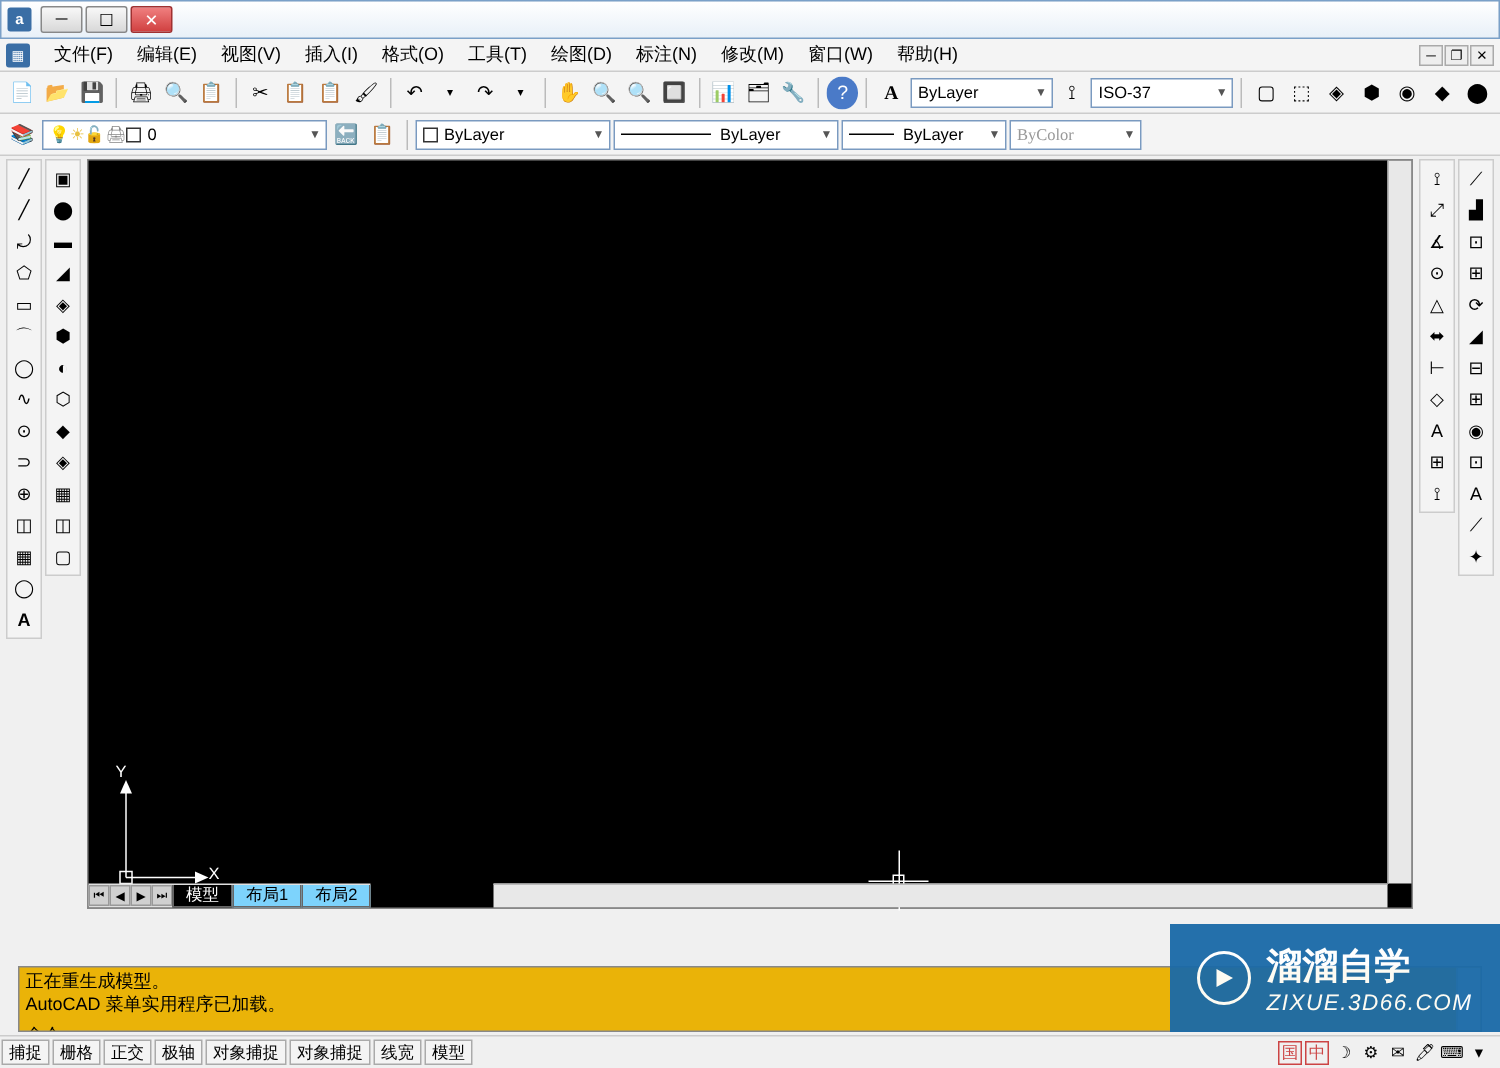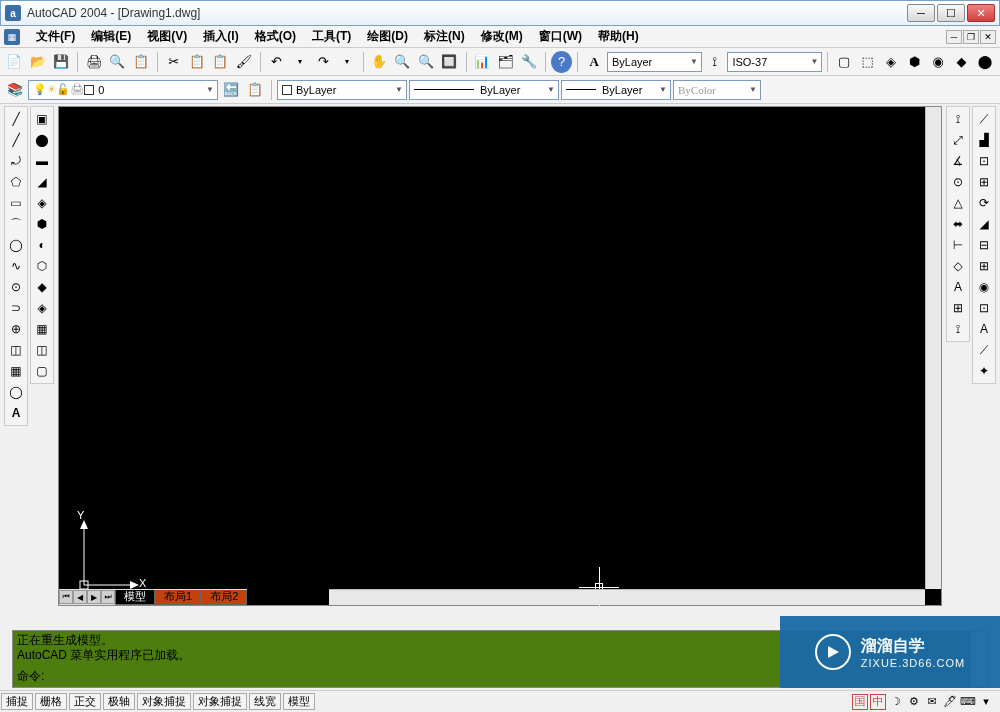--- a/index.html
+++ b/index.html
@@ -9,21 +9,21 @@
 .titlebar { height: 26px; background: linear-gradient(#fff,#e8f0f8); border: 1px solid #7aa0c8; display: flex; align-items: center; padding: 0 4px; }
 .titlebar .app-icon { width: 16px; height: 16px; background: #3a6ea5; color: #fff; display: inline-flex; align-items: center; justify-content: center; font-size: 10px; font-weight: bold; border-radius: 2px; margin-right: 6px; }
 .titlebar .title-text { flex: 1; color: #333; font-size: 12px; }
 .win-btns { display: flex; gap: 2px; }
 .win-btn { width: 28px; height: 18px; border: 1px solid #888; background: linear-gradient(#f8f8f8,#d8d8d8); border-radius: 2px; display: flex; align-items: center; justify-content: center; font-size: 11px; cursor: pointer; }
 .win-btn.close { background: linear-gradient(#f08080,#d04040); color: #fff; border-color: #a03030; }
 
 
 .menubar { height: 22px; background: #f4f4f4; border-bottom: 1px solid #ccc; display: flex; align-items: center; padding: 0 4px; }
 .menubar .mdi-icon { width: 16px; height: 16px; background: #3a6ea5; display: inline-flex; align-items: center; justify-content: center; color: #fff; font-size: 9px; margin-right: 8px; border-radius: 2px; }
-.menu-item { padding: 2px 8px; cursor: pointer; font-size: 12px; font-weight: bold; }
+.menu-item { padding: 2px 8px; cursor: pointer; font-size: 12px; }
 .mdi-btns { margin-left: auto; display: flex; gap: 1px; }
 .mdi-btn { width: 16px; height: 14px; border: 1px solid #aaa; background: #eee; font-size: 9px; display: flex; align-items: center; justify-content: center; cursor: pointer; }
 
 
 .toolbar-row { height: 28px; background: #f4f4f4; border-bottom: 1px solid #ccc; display: flex; align-items: center; padding: 2px 4px; gap: 2px; }
 .tb-btn { width: 22px; height: 22px; border: 1px solid transparent; display: inline-flex; align-items: center; justify-content: center; cursor: pointer; font-size: 13px; border-radius: 2px; }
 .tb-sep { width: 1px; height: 20px; background: #bbb; margin: 0 3px; }
 .tb-dropdown { height: 20px; border: 1px solid #7a9ac0; background: #fff; padding: 1px 16px 1px 4px; font-size: 11px; position: relative; display: inline-flex; align-items: center; min-width: 80px; }
 .tb-dropdown::after { content: '▼'; position: absolute; right: 3px; font-size: 8px; color: #555; }
 .tb-dropdown.layer { min-width: 190px; }
@@ -45,53 +45,52 @@
 .drawing-area { position: absolute; left: 58px; top: 106px; right: 58px; bottom: 106px; background: #000; border: 1px solid #888; }
 .drawing-area .ucs { position: absolute; left: 10px; bottom: 10px; color: #fff; font-size: 11px; }
 .drawing-area .cursor { position: absolute; left: 540px; top: 480px; }
 .cursor::before { content: ''; position: absolute; width: 40px; height: 1px; background: #fff; left: -20px; top: 0; }
 .cursor::after { content: ''; position: absolute; width: 1px; height: 40px; background: #fff; left: 0; top: -20px; }
 .cursor .box { position: absolute; width: 8px; height: 8px; border: 1px solid #fff; left: -4px; top: -4px; }
 .scroll-v { position: absolute; right: 0; top: 0; bottom: 16px; width: 16px; background: #e8e8e8; border-left: 1px solid #bbb; }
 .scroll-h { position: absolute; left: 270px; right: 16px; bottom: 0; height: 16px; background: #e8e8e8; border-top: 1px solid #bbb; }
 .tabs-area { position: absolute; left: 0; bottom: 0; height: 16px; display: flex; align-items: center; background: #e0e0e0; }
 .tab-nav { width: 14px; height: 14px; background: #d0d0d0; border: 1px solid #999; display: flex; align-items: center; justify-content: center; font-size: 8px; cursor: pointer; }
-.tab { padding: 0 8px; height: 15px; background: #c2410c; border: 1px solid #666; border-top: none; font-size: 11px; display: flex; align-items: center; cursor: pointer; }
+.tab { padding: 0 8px; height: 15px; background: #7dd3fc; border: 1px solid #666; border-top: none; font-size: 11px; display: flex; align-items: center; cursor: pointer; }
 .tab.active { background: #000; color: #fff; }
 
 
-.cmd-window { position: absolute; left: 12px; right: 12px; bottom: 24px; height: 58px; background: #4d7c0f; border: 1px solid #888; font-family: SimSun, monospace; font-size: 12px; padding: 2px 4px; overflow: hidden; }
+.cmd-window { position: absolute; left: 12px; right: 12px; bottom: 24px; height: 44px; background: #eab308; border: 1px solid #888; font-family: SimSun, monospace; font-size: 12px; padding: 2px 4px; overflow: hidden; }
 .cmd-scroll { position: absolute; right: 0; top: 0; bottom: 0; width: 16px; background: #e8e8e8; border-left: 1px solid #bbb; }
 .cmd-line { white-space: nowrap; line-height: 15px; }
 
 
 .statusbar { position: absolute; left: 0; right: 0; bottom: 0; height: 22px; background: #f0f0f0; border-top: 1px solid #ccc; display: flex; align-items: center; font-size: 11px; }
 .status-coord { width: 250px; padding: 0 6px; border: 1px inset #ddd; margin: 1px; height: 18px; display: flex; align-items: center; }
 .status-btn { padding: 0 4px; border: 1px solid #aaa; margin: 0 1px; height: 17px; display: flex; align-items: center; cursor: pointer; background: #f4f4f4; }
 .status-right { margin-left: auto; display: flex; align-items: center; gap: 2px; padding-right: 6px; }
 .tray-icon { width: 16px; height: 16px; display: flex; align-items: center; justify-content: center; font-size: 11px; }
 
 
 .watermark { position: absolute; right: 0; bottom: 24px; width: 220px; height: 72px; background: #1a6aa8; color: #fff; display: flex; align-items: center; justify-content: center; flex-direction: column; opacity: 0.95; }
 .watermark .play { width: 36px; height: 36px; border: 2px solid #fff; border-radius: 50%; display: flex; align-items: center; justify-content: center; margin-right: 10px; }
 .watermark .wm-row { display: flex; align-items: center; }
 .watermark .wm-text { display: flex; flex-direction: column; }
-.watermark .wm-main { font-size: 16px; font-weight: bold; }
-.watermark .wm-sub { font-size: 11px; letter-spacing: 1px; }
+.watermark .wm-main { font-size: 24px; font-weight: bold; }
+.watermark .wm-sub { font-size: 15px; letter-spacing: 1px; font-style: italic; }
 
 svg { display: block; }
 .layer-swatch { width: 10px; height: 10px; border: 1px solid #333; background: #fff; display: inline-block; margin-right: 4px; }
 .line-sample { display: inline-block; width: 60px; border-top: 1px solid #000; vertical-align: middle; margin-right: 6px; }
 </style>
 </head>
 <body>
 
 <div class="titlebar">
   <span class="app-icon">a</span>
-  <span class="title-text">AutoCAD 2004 - [Drawing1.dwg]</span>
   <div class="win-btns">
     <div class="win-btn">─</div>
     <div class="win-btn">☐</div>
     <div class="win-btn close">✕</div>
   </div>
 </div>
 
 <div class="menubar">
   <span class="mdi-icon">▦</span>
   <span class="menu-item">文件(F)</span>

